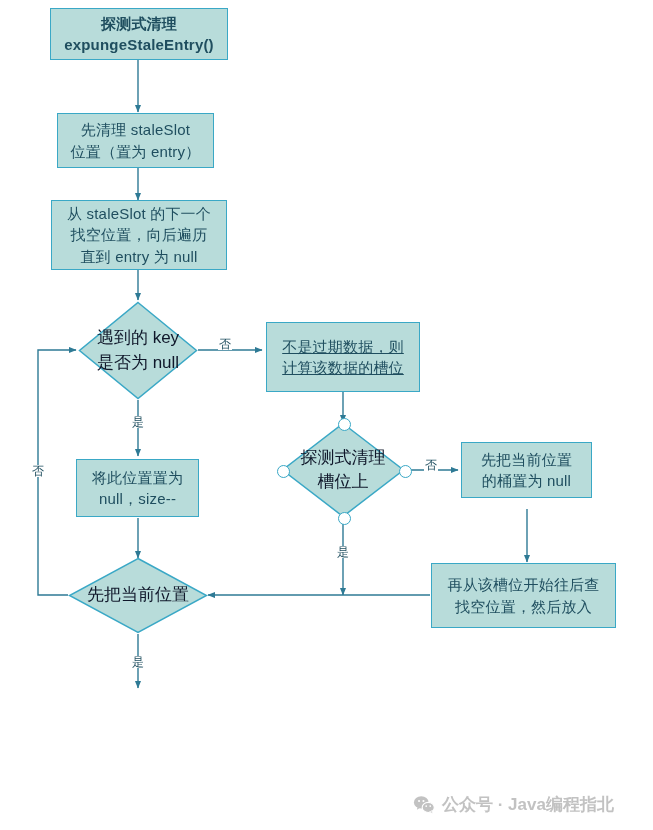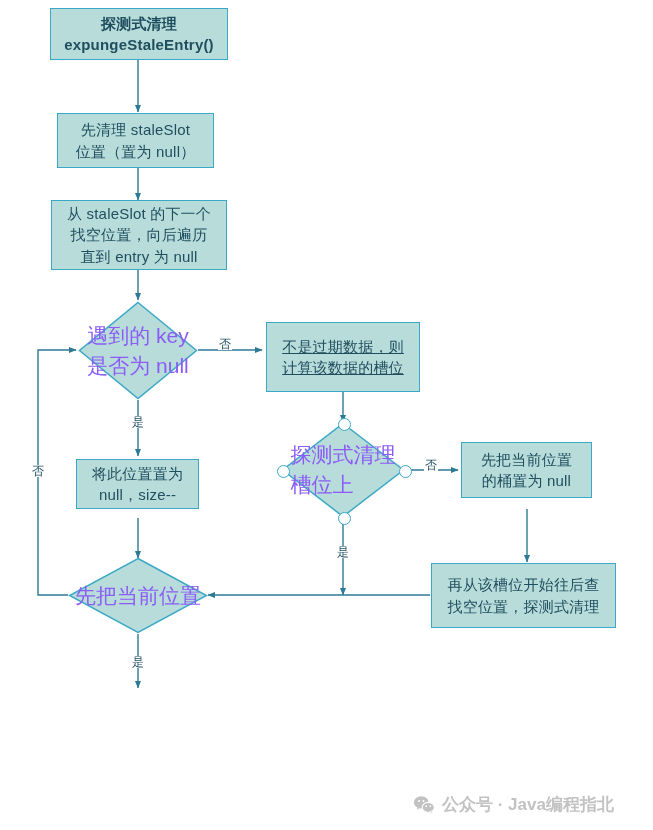--- a/index.html
+++ b/index.html
@@ -29,21 +29,21 @@
     border:1.5px solid #3aa8c6;
     font-size:15px;
   }
   .diamond-wrap{position:absolute;z-index:2;}
   .diamond-shape{
     position:absolute;left:0;top:0;width:100%;height:100%;
   }
   .diamond-label{
     position:absolute;left:0;top:0;width:100%;height:100%;
     display:flex;align-items:center;justify-content:center;
-    color:#8b5cf6;font-size:21px;line-height:1.42;
+    text-align:center;color:#0f172a;font-size:17px;line-height:1.42;
     white-space:pre-line;pointer-events:none;
   }
   .edge-label{
     position:absolute;
     color:#1f4e5f;
     font-size:12px;
     background:#ffffff;
     padding:0 1px;
     z-index:3;
     line-height:1;
@@ -107,57 +107,57 @@
       <path d="M68,595 L38,595 L38,350 L76,350" marker-end="url(#arrow)"></path>
 
       <path d="M138,634 L138,688" marker-end="url(#arrow)"></path>
     </g>
   </svg>
 
   <div class="node proc" style="left:50px;top:8px;width:178px;height:52px;font-weight:bold;">探测式清理
 expungeStaleEntry()</div>
 
   <div class="node proc" style="left:57px;top:113px;width:157px;height:55px;">先清理 staleSlot
-位置（置为 null）</div>
+位置（置为 entry）</div>
 
   <div class="node proc" style="left:51px;top:200px;width:176px;height:70px;">从 staleSlot 的下一个
 找空位置，向后遍历
 直到 entry 为 null</div>
 
   <div class="diamond-wrap" style="left:78px;top:301px;width:120px;height:99px;">
     <svg class="diamond-shape" viewBox="0 0 120 99" xmlns="http://www.w3.org/2000/svg" preserveAspectRatio="none">
       <polygon points="60,1.5 118.5,49.5 60,97.5 1.5,49.5" fill="#b8dcda" stroke="#3aa8c6" stroke-width="1.5"></polygon>
     </svg>
     <div class="diamond-label">遇到的 key
 是否为 null</div>
   </div>
 
   <div class="node proc" style="left:266px;top:322px;width:154px;height:70px;text-decoration:underline;">不是过期数据，则
 计算该数据的槽位</div>
 
-  <div class="node proc" style="left:76px;top:459px;width:123px;height:50px;">将此位置置为
+  <div class="node proc" style="left:76px;top:459px;width:123px;height:58px;">将此位置置为
 null，size--</div>
 
   <div class="diamond-wrap" style="left:281px;top:422px;width:124px;height:96px;">
     <svg class="diamond-shape" viewBox="0 0 124 96" xmlns="http://www.w3.org/2000/svg" preserveAspectRatio="none">
       <polygon points="62,1.5 122.5,48 62,94.5 1.5,48" fill="#b8dcda" stroke="#3aa8c6" stroke-width="1.5"></polygon>
     </svg>
     <div class="diamond-label">探测式清理
 槽位上</div>
     <div class="handle" style="left:62px;top:1px;"></div>
     <div class="handle" style="left:123px;top:48px;"></div>
     <div class="handle" style="left:62px;top:95px;"></div>
     <div class="handle" style="left:1px;top:48px;"></div>
   </div>
 
   <div class="node proc" style="left:461px;top:442px;width:131px;height:56px;">先把当前位置
 的桶置为 null</div>
 
   <div class="node proc" style="left:431px;top:563px;width:185px;height:65px;">再从该槽位开始往后查
-找空位置，探测式清理</div>
+找空位置，然后放入</div>
 
   <div class="diamond-wrap" style="left:68px;top:557px;width:140px;height:77px;">
     <svg class="diamond-shape" viewBox="0 0 140 77" xmlns="http://www.w3.org/2000/svg" preserveAspectRatio="none">
       <polygon points="70,1.5 138.5,38.5 70,75.5 1.5,38.5" fill="#b8dcda" stroke="#3aa8c6" stroke-width="1.5"></polygon>
     </svg>
     <div class="diamond-label">先把当前位置</div>
   </div>
 
 
   <div class="edge-label" style="left:218px;top:338px;">否</div>

